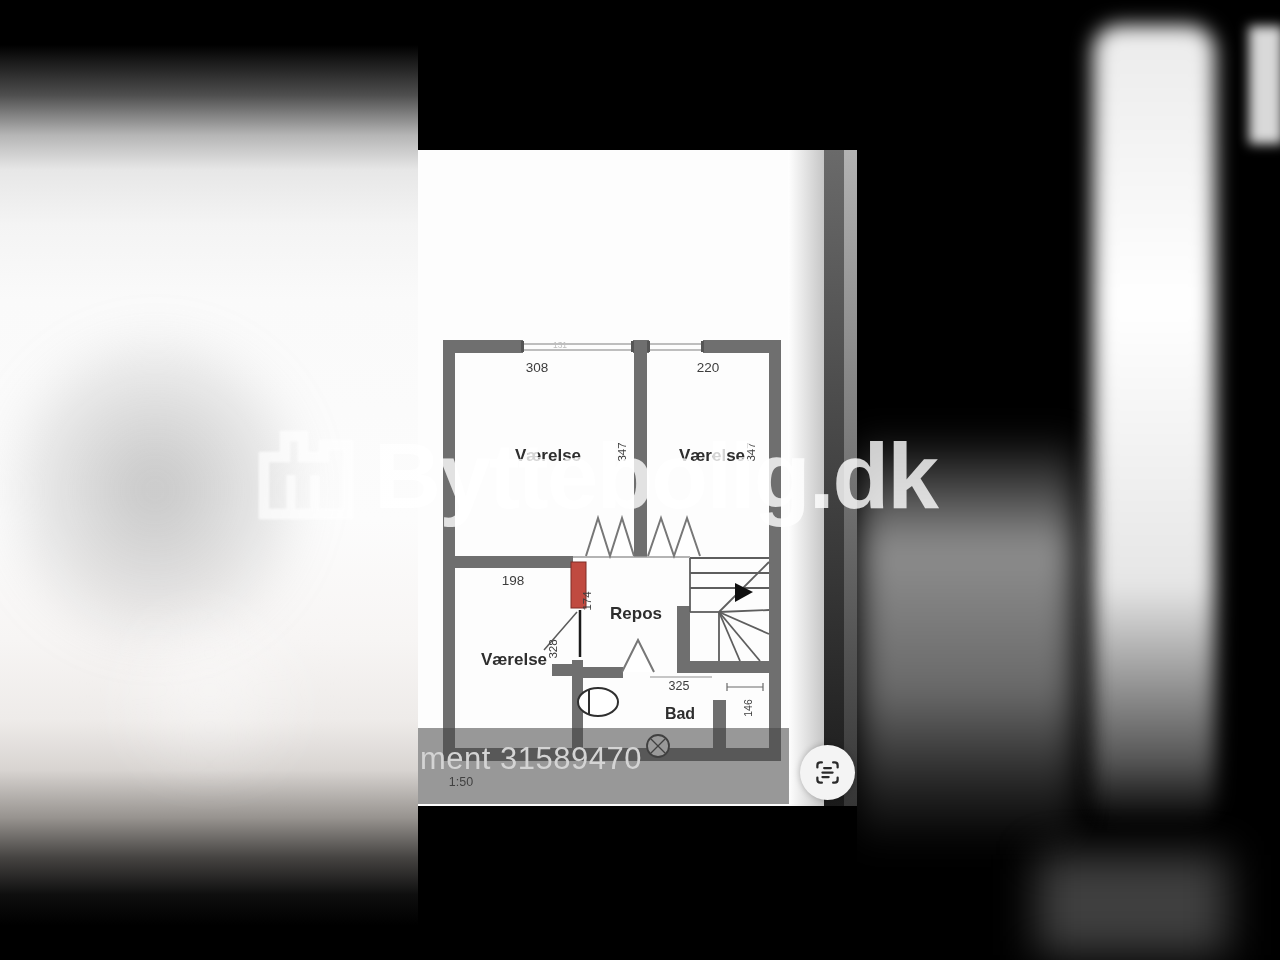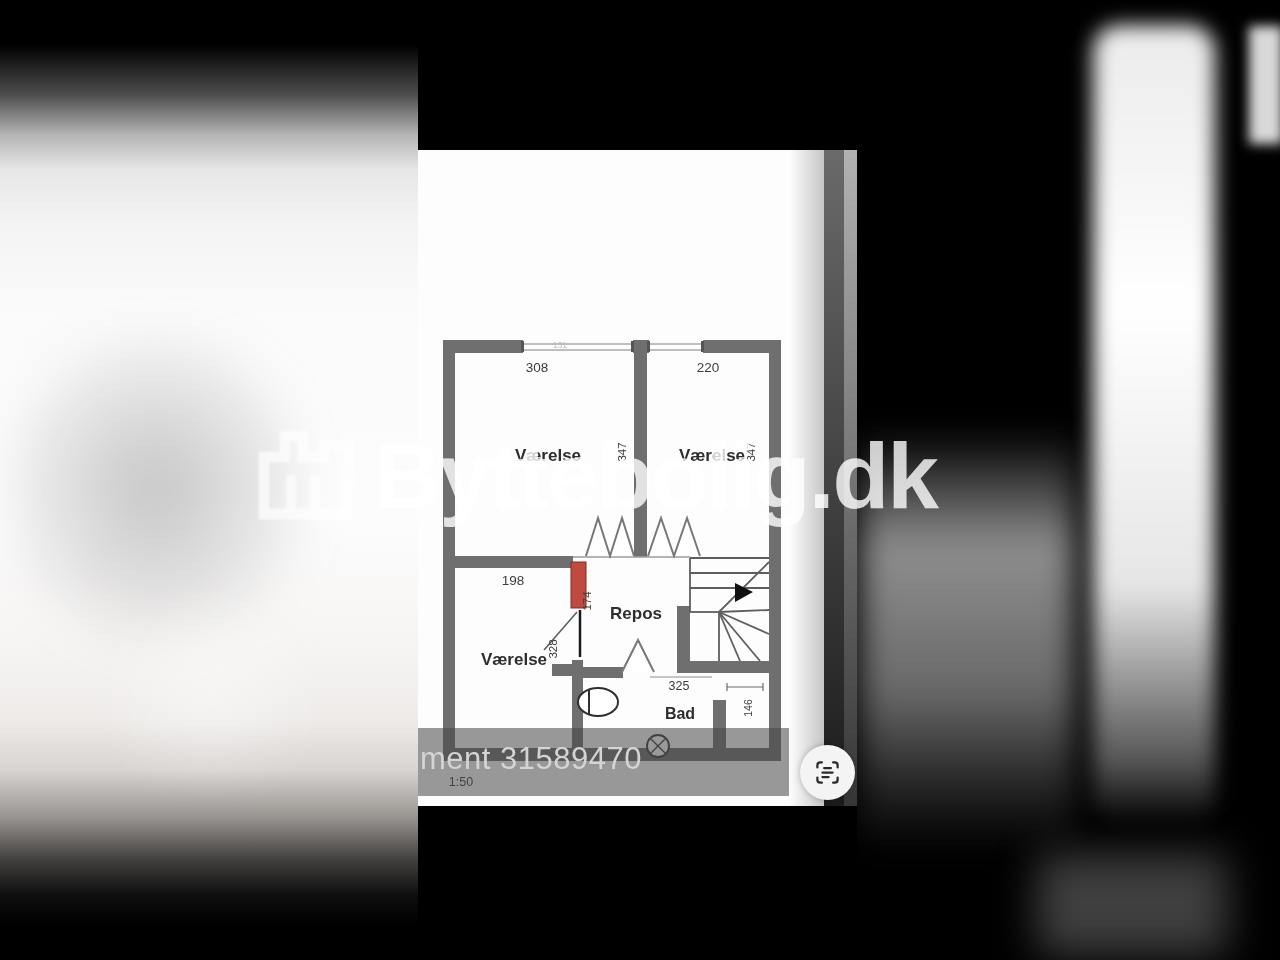--- a/index.html
+++ b/index.html
@@ -24,21 +24,21 @@
     background:linear-gradient(180deg,transparent 0%,rgba(190,190,190,.75) 28%,
       rgba(150,150,150,.7) 62%,rgba(90,90,90,.4) 85%,transparent 100%);filter:blur(16px);}
   .bgr-topwhite{position:absolute;left:392px;top:26px;width:34px;height:118px;
     background:rgba(255,255,255,.85);filter:blur(6px);}
   .bgr-bottomblob{position:absolute;left:180px;top:855px;width:190px;height:100px;
     background:rgba(140,140,140,.45);filter:blur(20px);}
   
   .strip{position:absolute;left:418px;top:0;width:439px;height:960px;background:#000;overflow:hidden;}
   .plan-svg{position:absolute;left:0;top:0;width:439px;height:960px;}
   .plan-svg text{font-family:"Liberation Sans",sans-serif;}
-  .caption-bar{position:absolute;left:0;top:728px;width:371px;height:68px;
+  .caption-bar{position:absolute;left:0;top:728px;width:371px;height:76px;
     background:rgba(70,70,70,.55);padding-left:28px;}
   .caption-text{position:absolute;left:2px;top:13px;font-size:31px;color:#d4d4d4;
     letter-spacing:.5px;white-space:nowrap;}
   .scan-btn{position:absolute;left:382px;top:745px;width:55px;height:55px;border-radius:50%;
     background:#f4f4f4;display:flex;align-items:center;justify-content:center;
     box-shadow:0 0 6px rgba(0,0,0,.25);}
   .bar-top{position:absolute;left:0;top:0;width:439px;height:150px;background:#000;}
   .bar-bottom{position:absolute;left:0;top:806px;width:439px;height:154px;background:#000;}
   
   .watermark{position:absolute;left:258px;top:424px;display:flex;align-items:flex-end;

